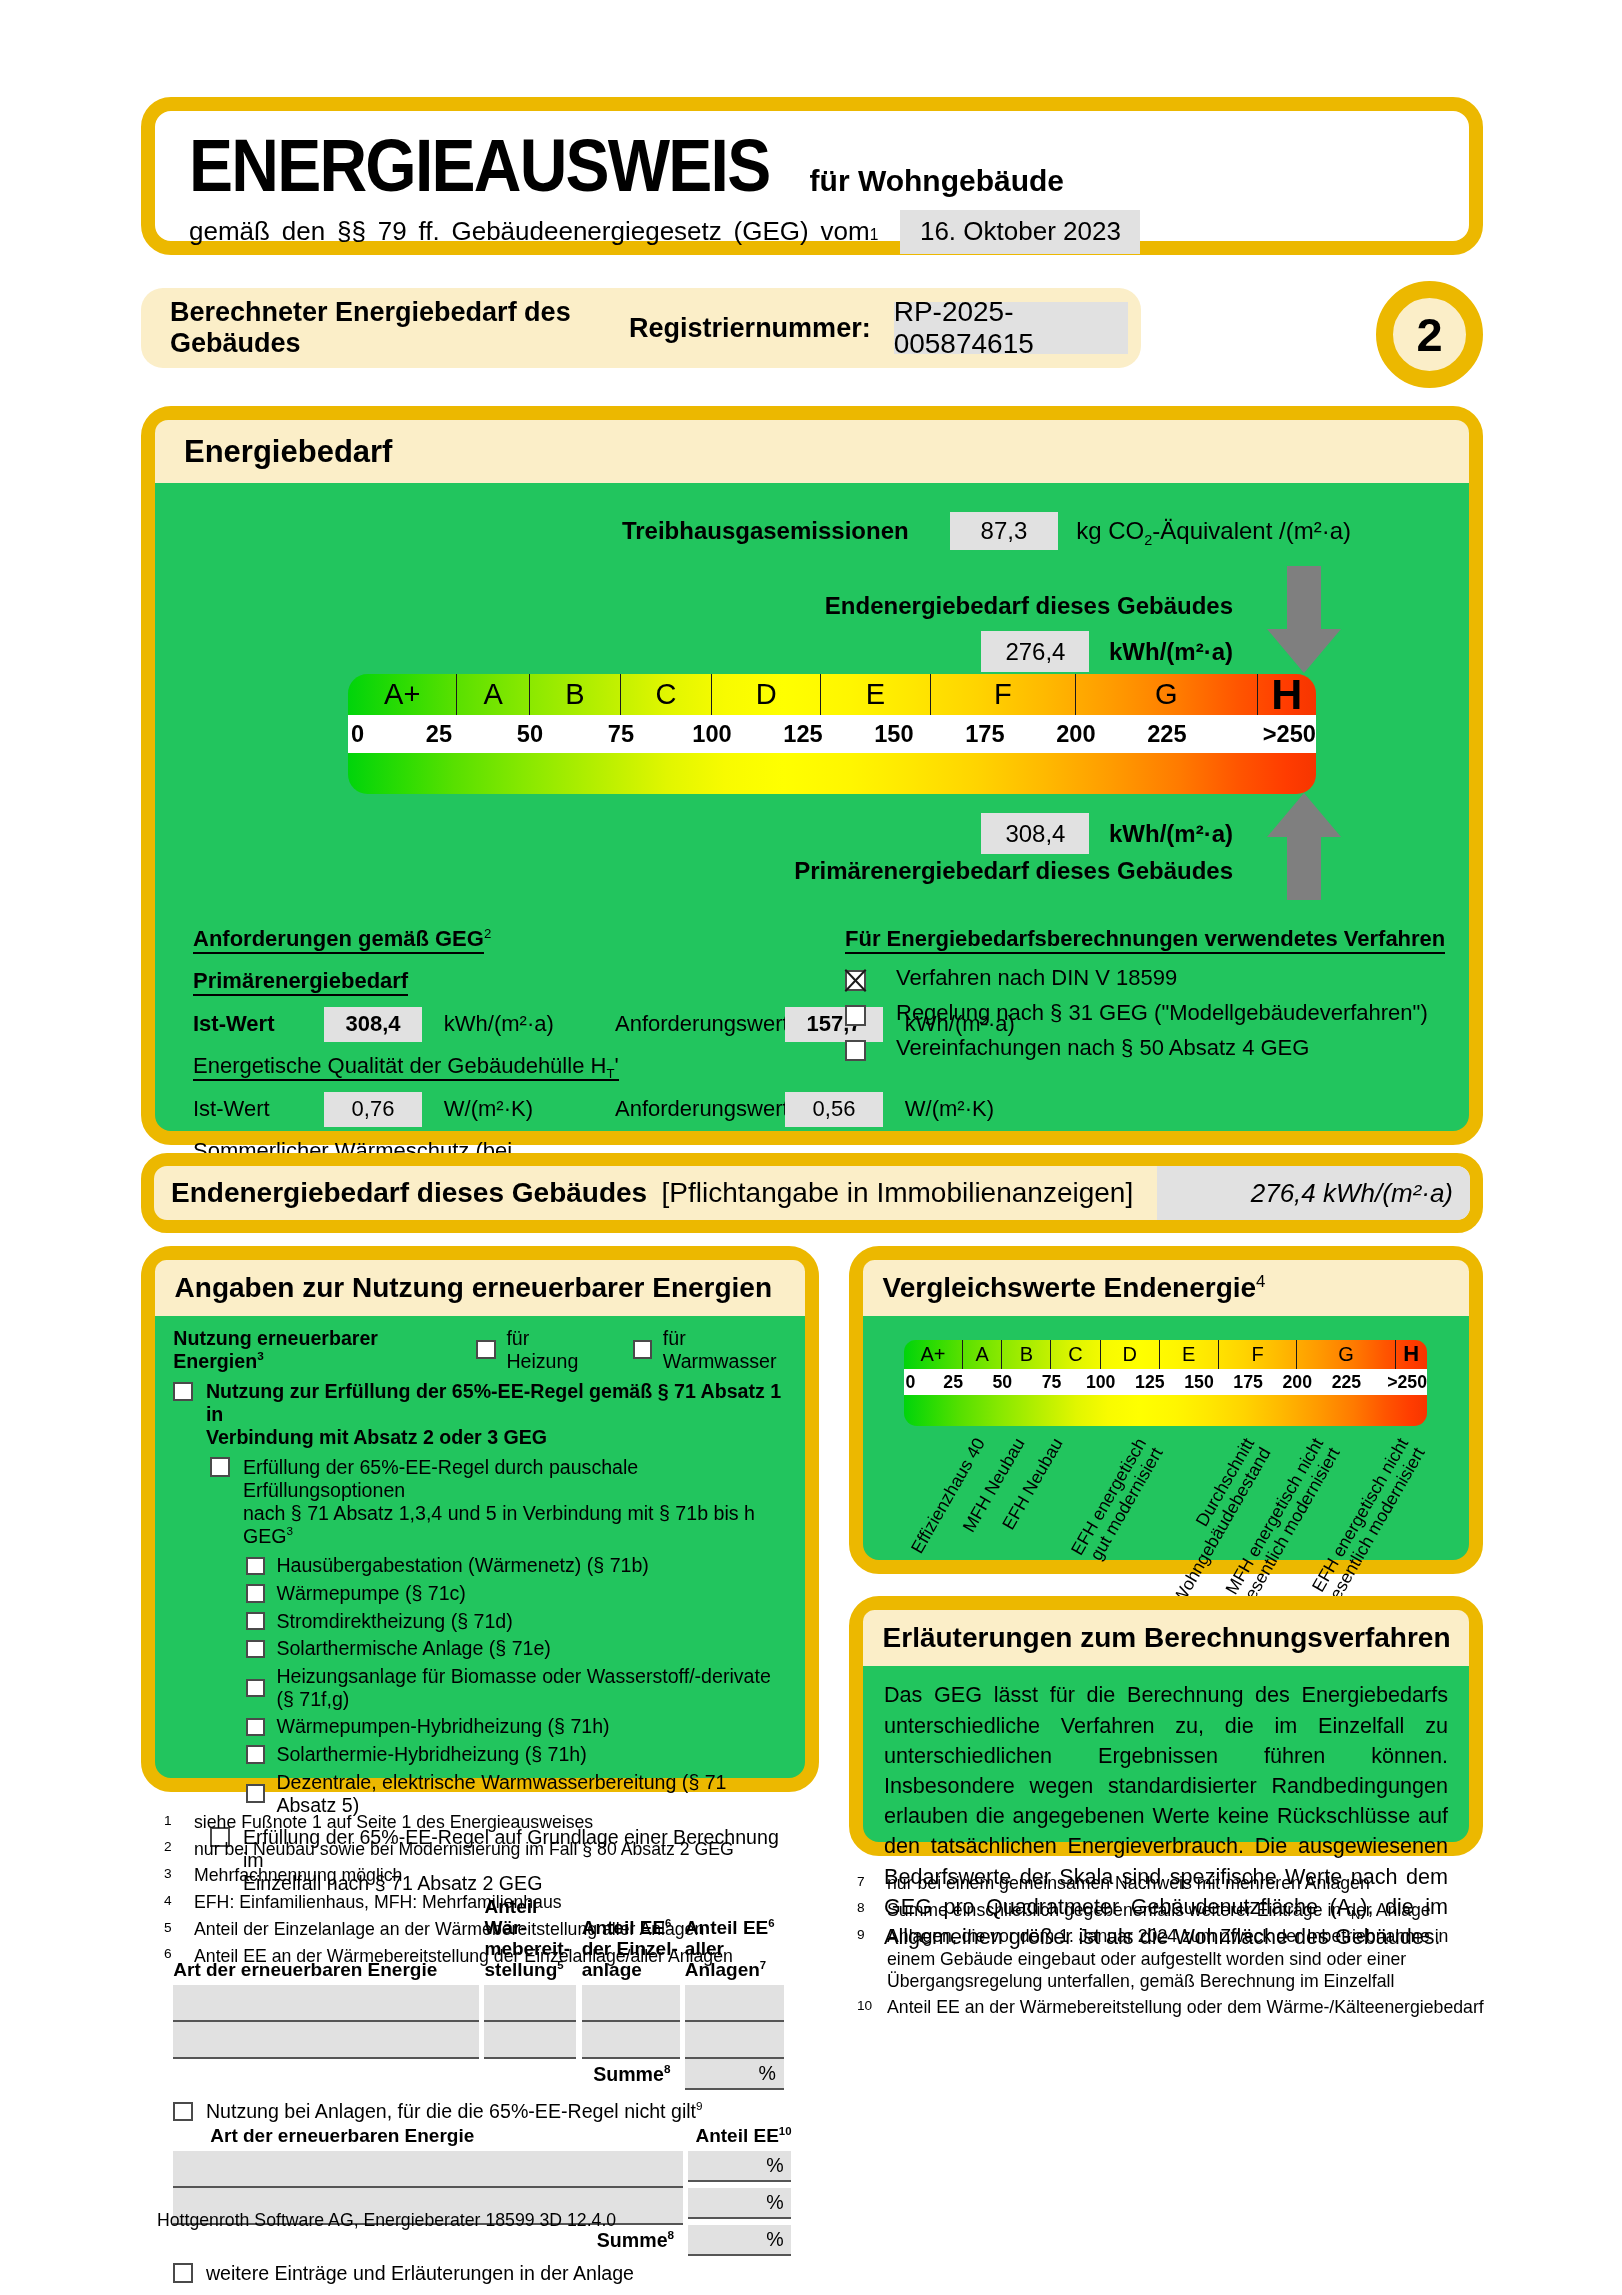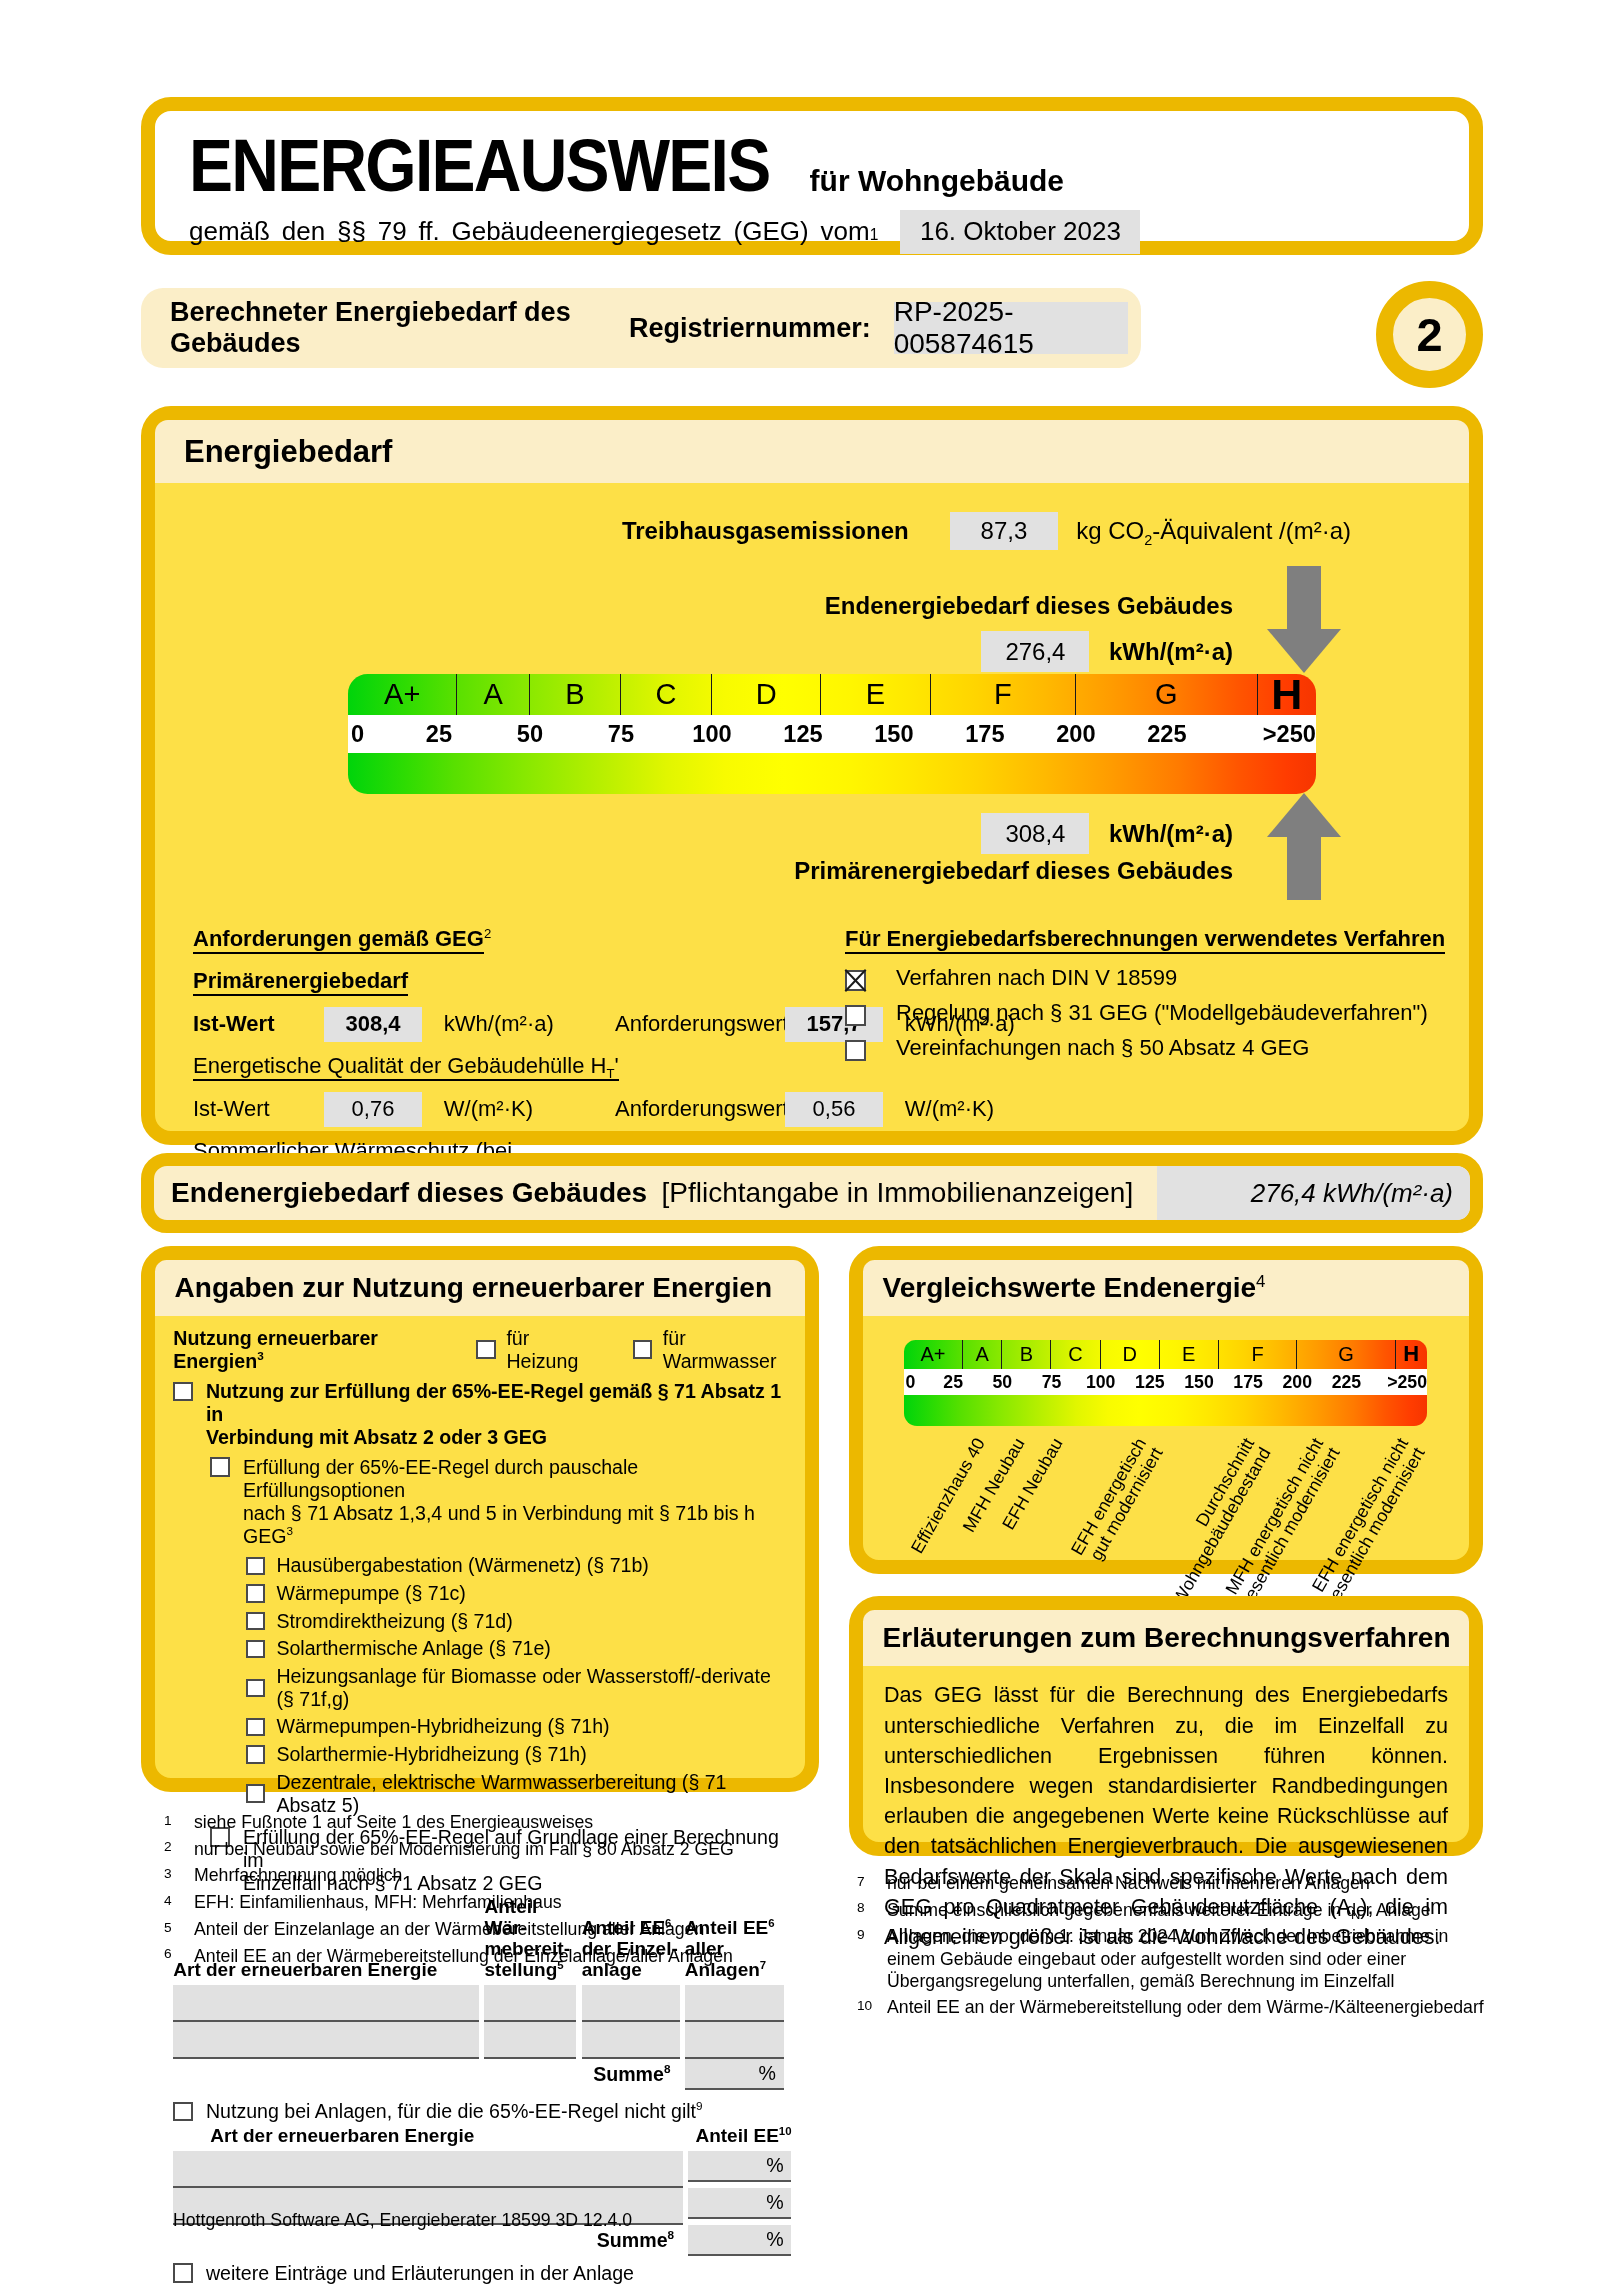--- a/index.html
+++ b/index.html
@@ -32,21 +32,21 @@
   .datebox{background:var(--vbg);padding:6.5px 19.6px;font-size:26px;margin-left:22px;}
 
   
   .metabar{left:141px;top:288px;width:1000px;height:80px;background:var(--cream);border-radius:22px;display:flex;align-items:center;padding:0 13px 0 29px;}
   .metabar .t{font-size:27px;font-weight:bold;}
   .metabar .rl{font-size:27px;font-weight:bold;margin-left:auto;}
   .regbox{width:275px;height:52px;font-size:28px;margin-left:23px;}
   .badge{left:1376px;top:281px;width:107px;height:107px;border:17px solid var(--gold);border-radius:50%;background:var(--cream);display:flex;align-items:center;justify-content:center;font-size:47px;font-weight:bold;}
 
   
-  .gbox{border:14.4px solid var(--gold);border-radius:30px;background:#fde047;}
+  .gbox{border:14.4px solid var(--gold);border-radius:30px;background:#22c55e;}
   .ghead{background:var(--cream);border-radius:13px 13px 0 0;display:flex;align-items:center;padding-left:29px;}
   .ghead .ht{font-weight:bold;}
 
   
   .mainbox{left:141px;top:406px;width:1342px;height:739px;}
   .mainbox .ghead{height:63px;}
   .mainbox .ghead .ht{font-size:31px;}
   .mainbody{position:relative;height:calc(100% - 63px);}
   .ghgrow{right:118px;top:29px;display:flex;align-items:center;gap:18.3px;font-size:24px;}
   .ghgrow .vbox{width:108px;height:38px;font-size:24px;margin-left:23px;}
@@ -136,21 +136,21 @@
   .expbox{left:849px;top:1596px;width:634px;height:260px;}
   .expbox .ghead{height:56px;border-radius:11.8px 11.8px 0 0;padding-left:19.6px;}
   .expbox .ghead .ht{font-size:28px;}
   .expbody{padding:14.4px 21px 0 21px;font-size:21.6px;line-height:1.4;text-align:justify;}
 
   
   .fnl{left:164px;top:1811px;width:661px;}
   .fnr{left:857px;top:1872px;width:631px;}
   .fn{display:grid;grid-template-columns:30px 1fr;font-size:17.7px;line-height:1.25;margin-bottom:4.6px;}
   .fn .n{font-size:13.7px;padding-top:0.7px;}
-  .pagefooter{left:173px;top:2210px;font-size:17.7px;}
+  .pagefooter{left:157px;top:2210px;font-size:17.7px;}
 </style>
 </head>
 <body>
 
 <div class="abs titlebox">
   <div class="titlerow">
     <span class="apptitle">ENERGIEAUSWEIS</span>
     <span class="appsub">für Wohngebäude</span>
   </div>
   <div class="lawrow">

